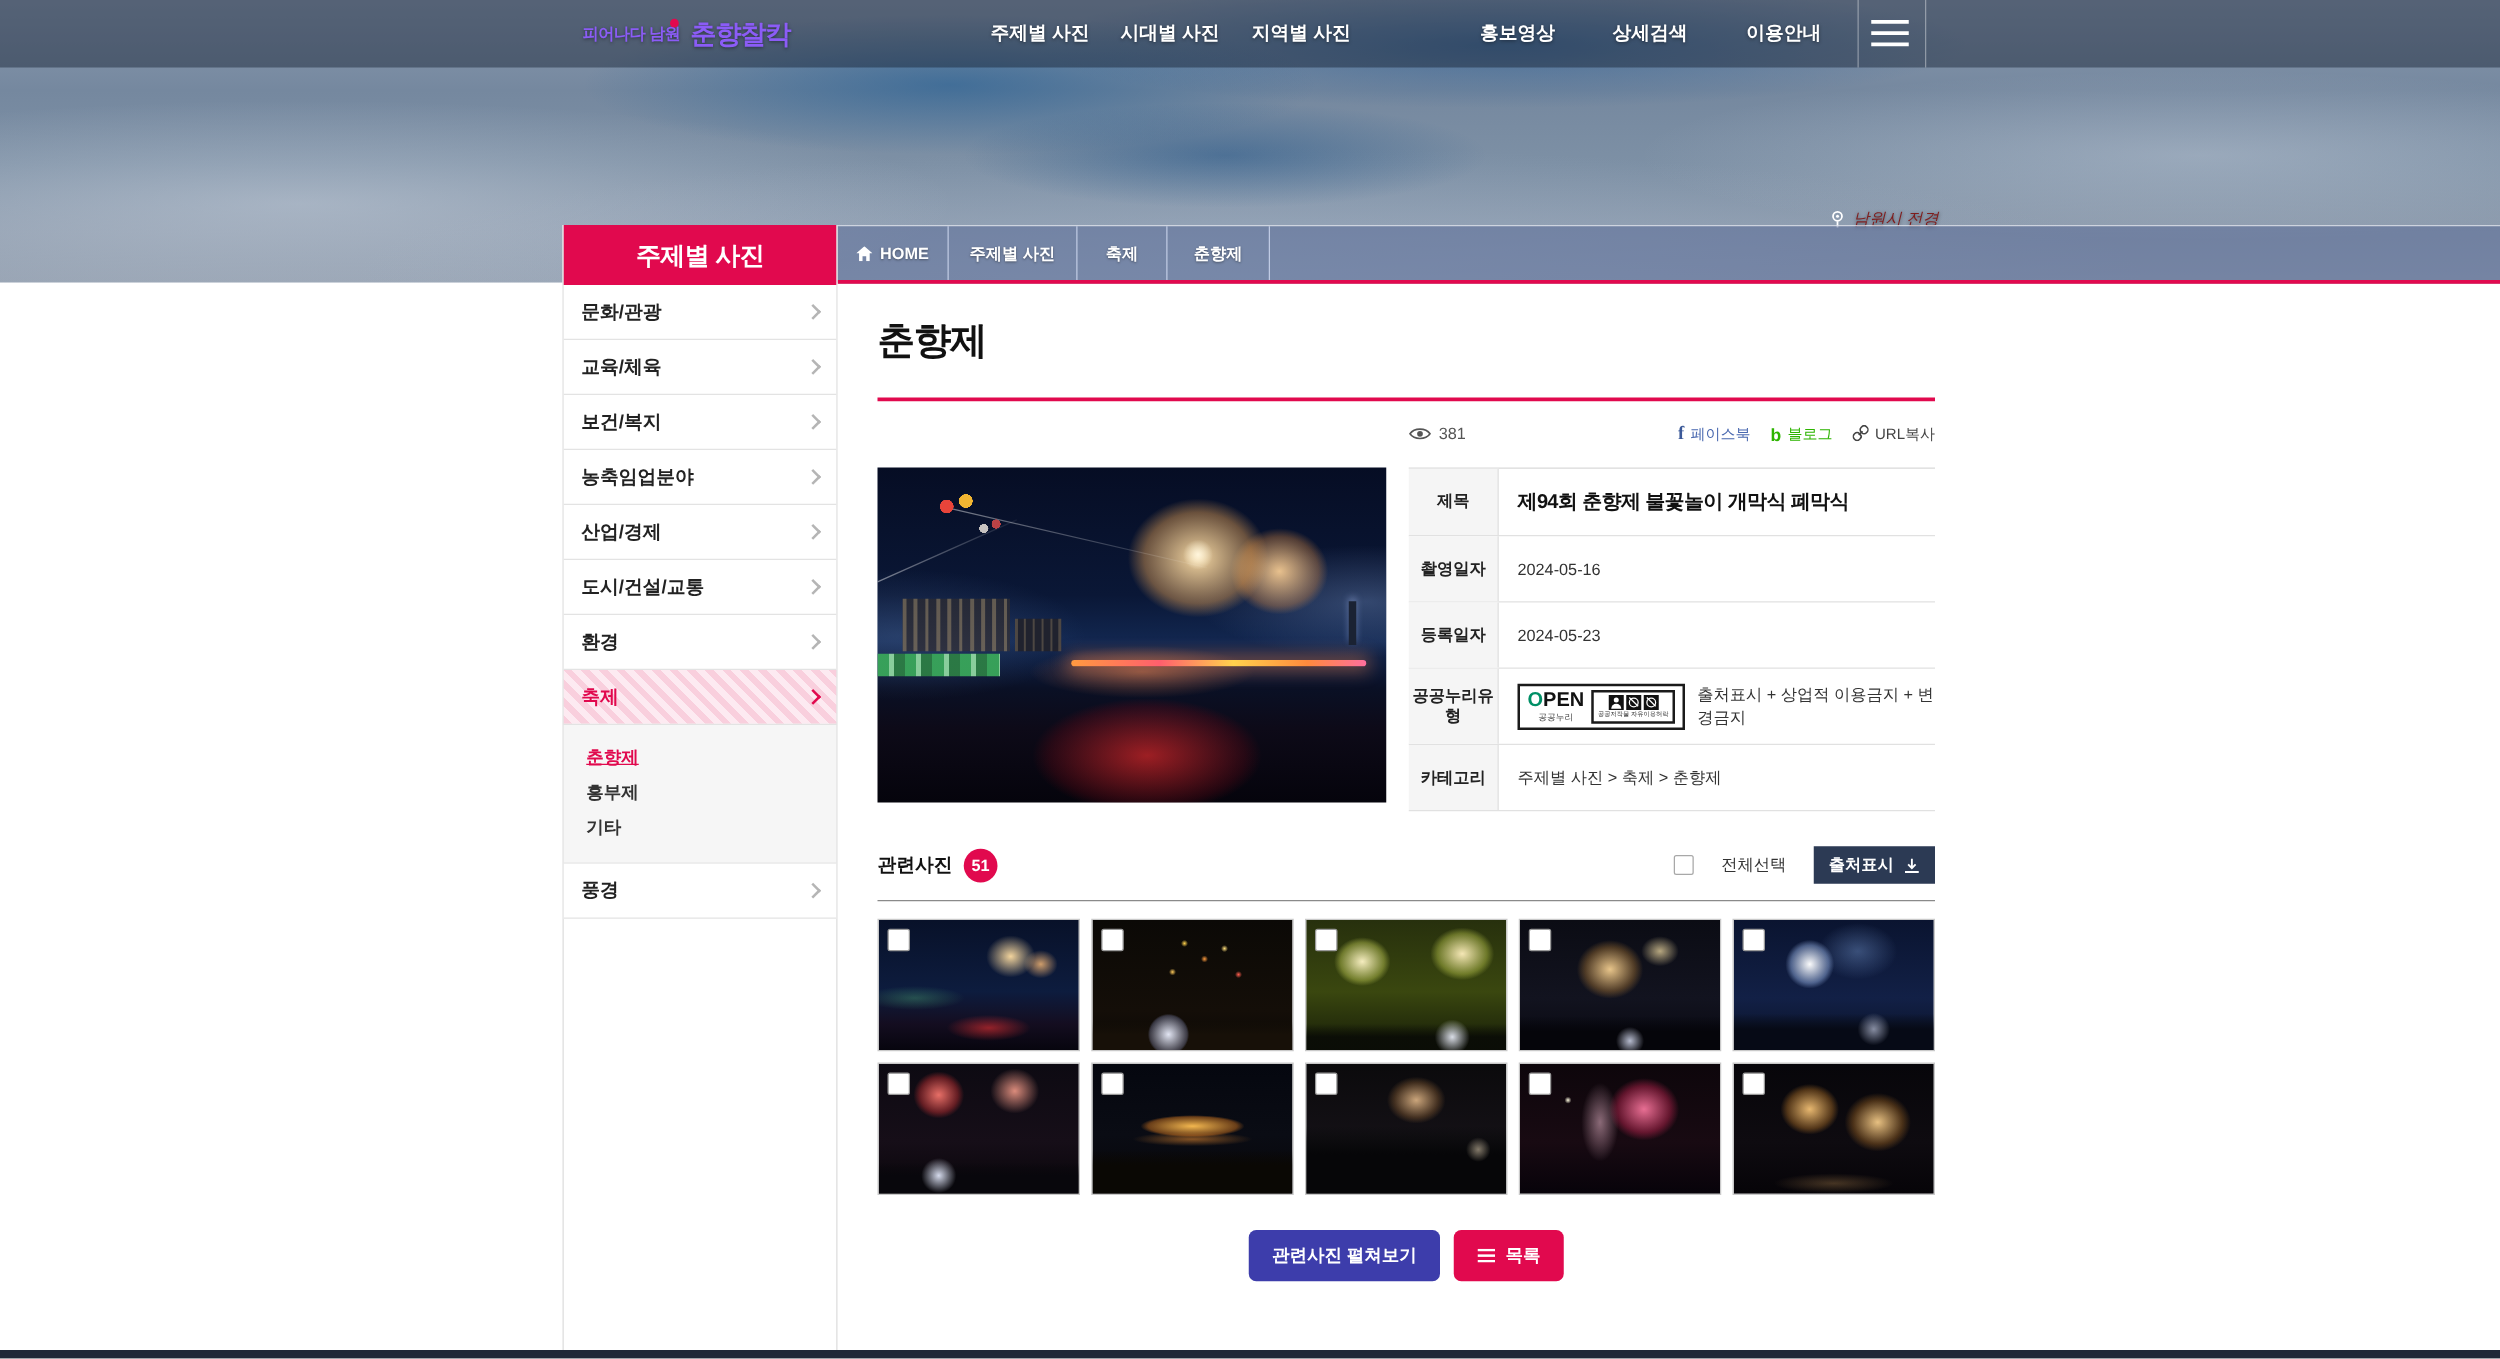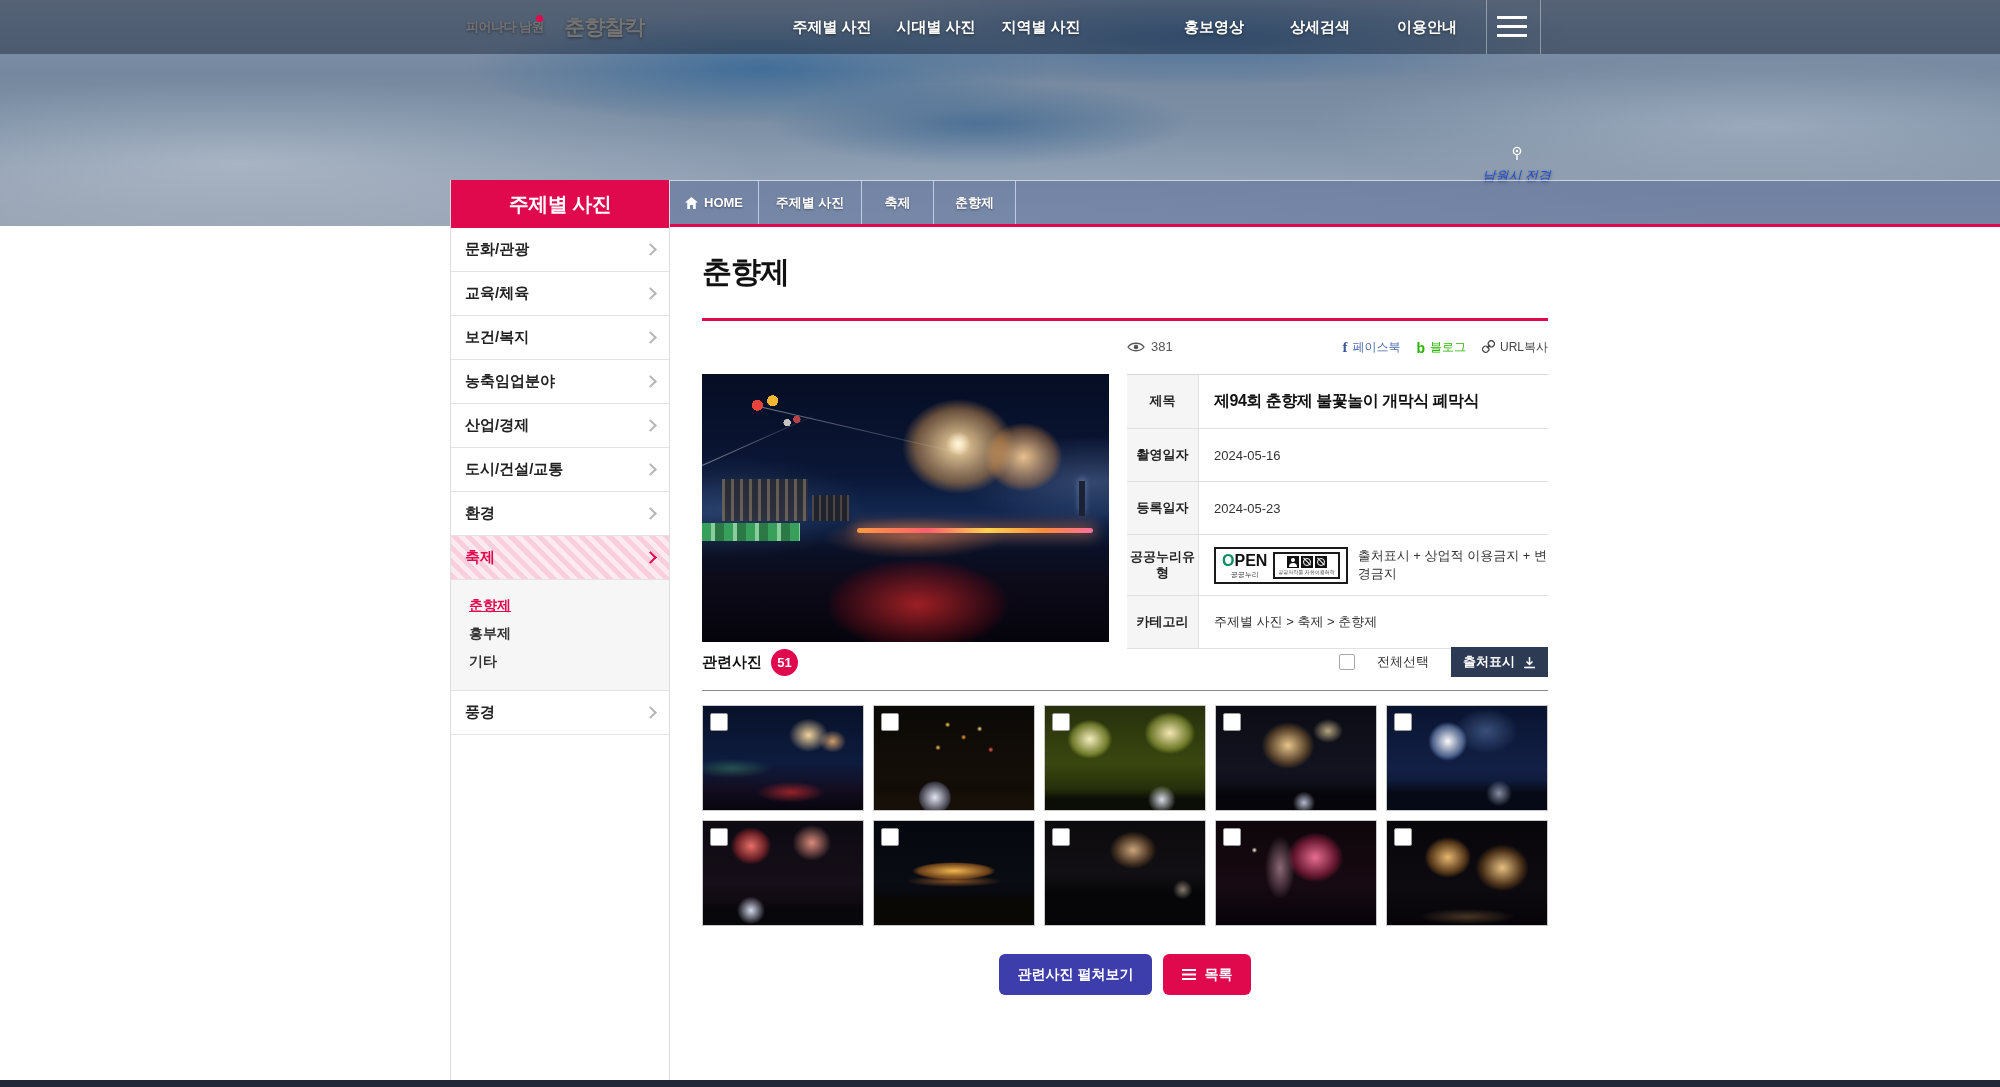--- a/index.html
+++ b/index.html
@@ -11,33 +11,33 @@
       radial-gradient(ellipse 420px 80px at 38% 30%, rgba(23,88,145,.55), transparent 70%),
       radial-gradient(ellipse 520px 70px at 60% 16%, rgba(22,80,140,.5), transparent 72%),
       radial-gradient(ellipse 300px 60px at 49% 55%, rgba(20,75,130,.45), transparent 70%),
       radial-gradient(ellipse 600px 90px at 88% 55%, rgba(210,218,230,.35), transparent 75%),
       radial-gradient(ellipse 700px 110px at 12% 72%, rgba(216,223,233,.4), transparent 75%),
       radial-gradient(ellipse 900px 130px at 50% 98%, rgba(160,178,200,.5), transparent 80%),
       linear-gradient(180deg,#8b9ab0 0%,#75889f 32%,#7d90a5 58%,#8e9cae 82%,#97a3b3 100%);}
 
   
   .navbar{position:absolute;top:0;left:0;width:2000px;height:54px;background:rgba(21,31,49,.45);}
-  .logo{position:absolute;left:466px;top:0;height:54px;display:flex;align-items:center;gap:20px;color:#737373;text-shadow:0 1px 3px rgba(0,0,0,.45);}
+  .logo{position:absolute;left:466px;top:0;height:54px;display:flex;align-items:center;gap:8px;color:#8b5cf6;text-shadow:0 1px 3px rgba(0,0,0,.45);}
   .logo-pre{font-size:13px;font-weight:bold;position:relative;letter-spacing:-.5px;}
   .logo-dot{position:absolute;top:-3px;right:1px;width:7px;height:7px;border-radius:50%;background:var(--accent);}
   .logo-name{font-size:21px;font-weight:800;letter-spacing:-1px;}
   .nav-item{position:absolute;top:0;height:54px;line-height:54px;width:112px;text-align:center;color:#fff;font-weight:bold;font-size:15px;text-decoration:none;white-space:nowrap;text-shadow:0 1px 3px rgba(0,0,0,.45);cursor:pointer;}
   .n0{left:776px}.n1{left:880px}.n2{left:985px}.n3{left:1158px}.n4{left:1264px}.n5{left:1371px}
   .nav-sep{position:absolute;top:0;height:54px;width:1px;background:rgba(255,255,255,.38);}
   .s1{left:1486px}.s2{left:1540px}
   .hamburger{position:absolute;left:1497px;top:16px;width:30px;height:22px;cursor:pointer;}
   .hamburger i{display:block;height:3px;background:#fff;margin-bottom:6px;}
 
   
-  .hero-cap{position:absolute;top:146px;right:449px;display:flex;align-items:center;gap:6px;color:#1d4ed8;font-size:13px;font-style:italic;text-shadow:0 1px 3px rgba(0,0,0,.5);flex-direction:column;}
+  .hero-cap{position:absolute;top:166px;right:449px;display:flex;align-items:center;gap:6px;color:#7f1d1d;font-size:13px;font-style:italic;text-shadow:0 1px 3px rgba(0,0,0,.5);}
 
   
   .breadcrumb{position:absolute;left:670px;top:180px;width:1330px;height:47px;box-sizing:border-box;
     background:rgba(84,102,148,.5);border-top:1px solid rgba(255,255,255,.65);border-bottom:3px solid var(--accent);display:flex;}
   .bc-cell{height:100%;display:flex;align-items:center;justify-content:center;gap:6px;color:#fff;font-size:13px;font-weight:bold;border-right:1px solid rgba(216,226,248,.75);white-space:nowrap;cursor:pointer;text-shadow:0 1px 2px rgba(0,0,0,.4);}
   .c0{width:88px}.c1{width:102px}.c2{width:71px}.c3{width:81px}
   .bc-tail{flex:1;border-right:none;}
   .bc-home svg{display:block;}
 
   
@@ -109,21 +109,21 @@
   .knl-right{display:flex;flex-direction:column;align-items:center;border:2px solid #1a1a1a;margin-left:6px;padding:2px 3px;line-height:1;}
   .knl-ics{display:flex;gap:2px;}
   .ic{width:12px;height:12px;background:#111;position:relative;}
   .ic.ring::before{content:"";position:absolute;left:2px;top:2px;width:6px;height:6px;border:1px solid #fff;border-radius:50%;}
   .ic.ring::after{content:"";position:absolute;left:1px;top:5px;width:10px;height:1px;background:#fff;transform:rotate(45deg);}
   .ic.person::before{content:"";position:absolute;left:4px;top:2px;width:4px;height:4px;border-radius:50%;background:#fff;}
   .ic.person::after{content:"";position:absolute;left:2px;top:7px;width:8px;height:4px;border-radius:4px 4px 0 0;background:#fff;}
   .knl-cap{font-size:5px;color:#333;margin-top:2px;white-space:nowrap;}
 
   
-  .rel-row{position:relative;height:30px;}
+  .rel-row{position:relative;margin-top:30px;height:30px;}
   .rel-left{display:flex;align-items:center;gap:9px;}
   .rel-label{font-size:15px;font-weight:800;color:#111;}
   .badge{min-width:27px;height:27px;border-radius:50%;background:var(--accent);color:#fff;font-size:13px;font-weight:bold;display:flex;align-items:center;justify-content:center;box-sizing:border-box;padding:0 4px;}
   .rel-right{position:absolute;right:0;top:-2px;display:flex;align-items:center;gap:22px;}
   input[type=checkbox]{appearance:none;-webkit-appearance:none;width:16px;height:16px;background:#fff;border:1px solid #a8a8a8;border-radius:2px;margin:0;cursor:pointer;}
   .selall-label{font-size:13px;color:#333;}
   .dl-btn{background:var(--navy);color:#fff;border:none;height:30px;padding:0 12px;display:flex;align-items:center;gap:8px;font-size:13px;font-weight:bold;cursor:pointer;}
   .rel-rule{height:1px;background:#8a8a8a;margin-top:11px;}
 
   

